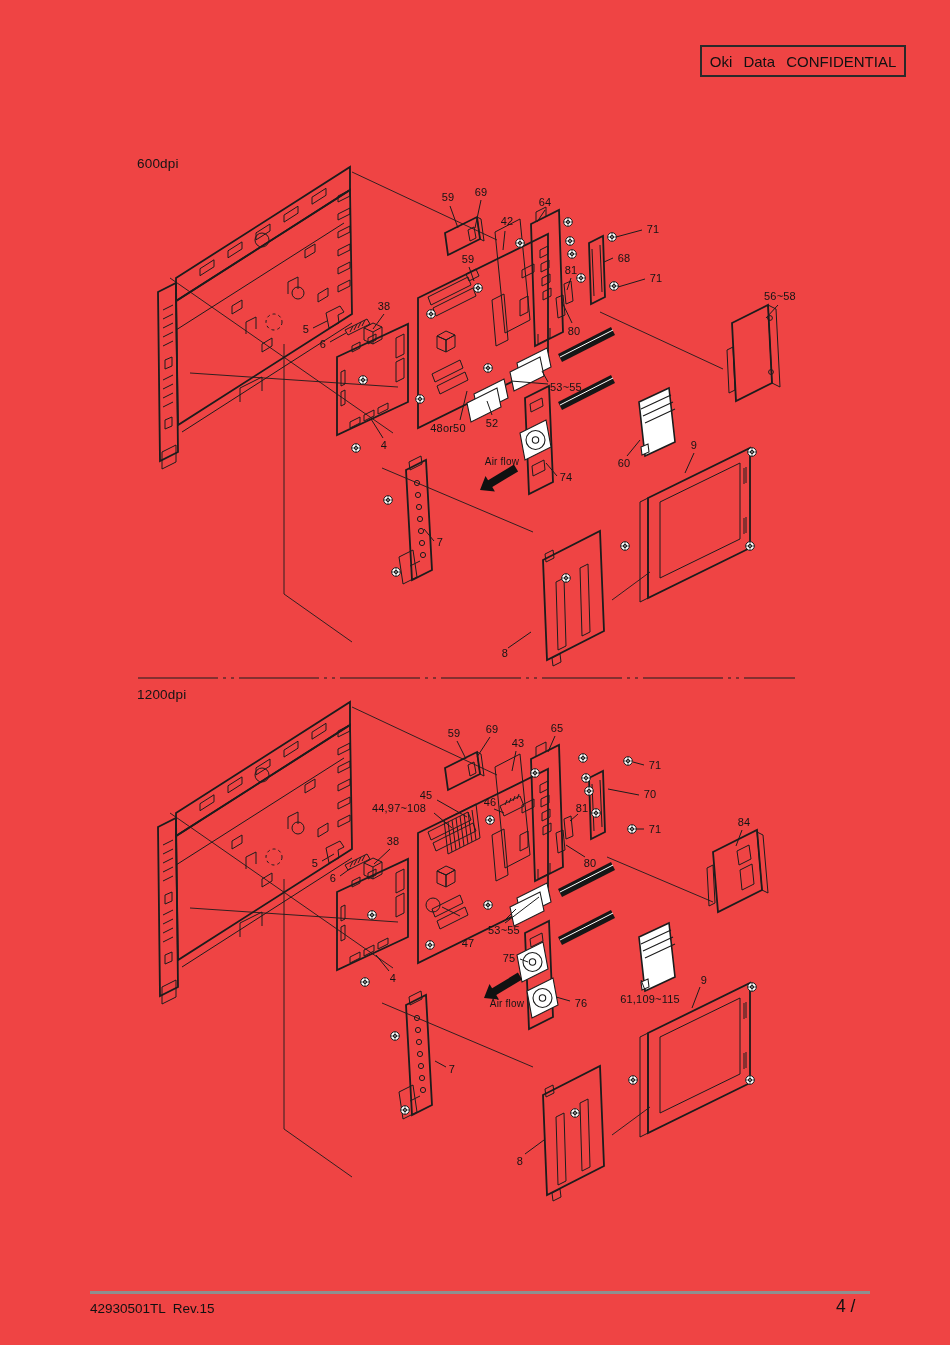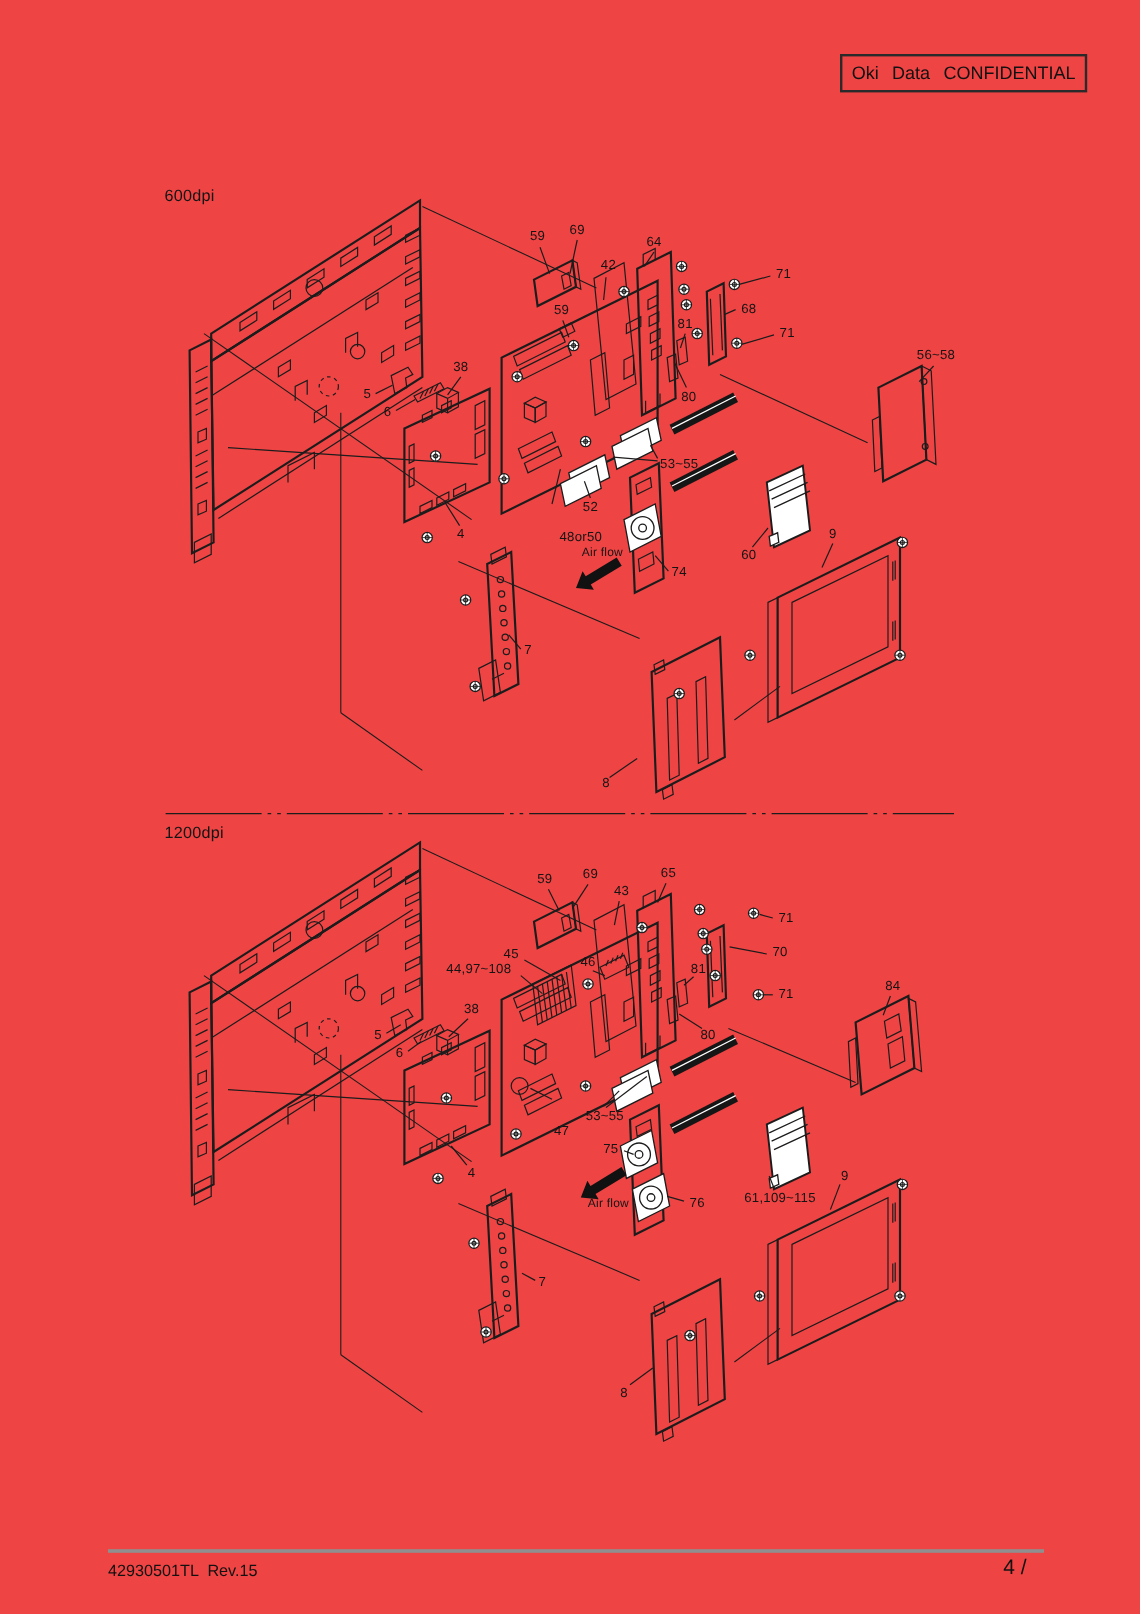--- a/index.html
+++ b/index.html
@@ -349,21 +349,21 @@
       <div class="lbl" style="left: 545px; top: 202px;">64</div>
       <div class="lbl" style="left: 507px; top: 221px;">42</div>
       <div class="lbl" style="left: 653px; top: 229px;">71</div>
       <div class="lbl" style="left: 624px; top: 258px;">68</div>
       <div class="lbl" style="left: 656px; top: 278px;">71</div>
       <div class="lbl" style="left: 468px; top: 259px;">59</div>
       <div class="lbl" style="left: 571px; top: 270px;">81</div>
       <div class="lbl" style="left: 574px; top: 331px;">80</div>
       <div class="lbl" style="left: 780px; top: 296px;">56~58</div>
       <div class="lbl" style="left: 566px; top: 387px;">53~55</div>
-      <div class="lbl" style="left: 448px; top: 448px; margin-left: 36px;">48or50</div>
+      <div class="lbl" style="left: 448px; top: 428px;">48or50</div>
       <div class="lbl" style="left: 492px; top: 423px;">52</div>
       <div class="lbl" style="left: 384px; top: 445px;">4</div>
       <div class="lbl" style="left: 384px; top: 306px;">38</div>
       <div class="lbl" style="left: 306px; top: 329px;">5</div>
       <div class="lbl" style="left: 323px; top: 344px;">6</div>
       <div class="lbl" style="left: 566px; top: 477px;">74</div>
       <div class="lbl" style="left: 624px; top: 463px;">60</div>
       <div class="lbl" style="left: 694px; top: 445px;">9</div>
       <div class="lbl" style="left: 440px; top: 542px;">7</div>
       <div class="lbl" style="left: 505px; top: 653px;">8</div>

